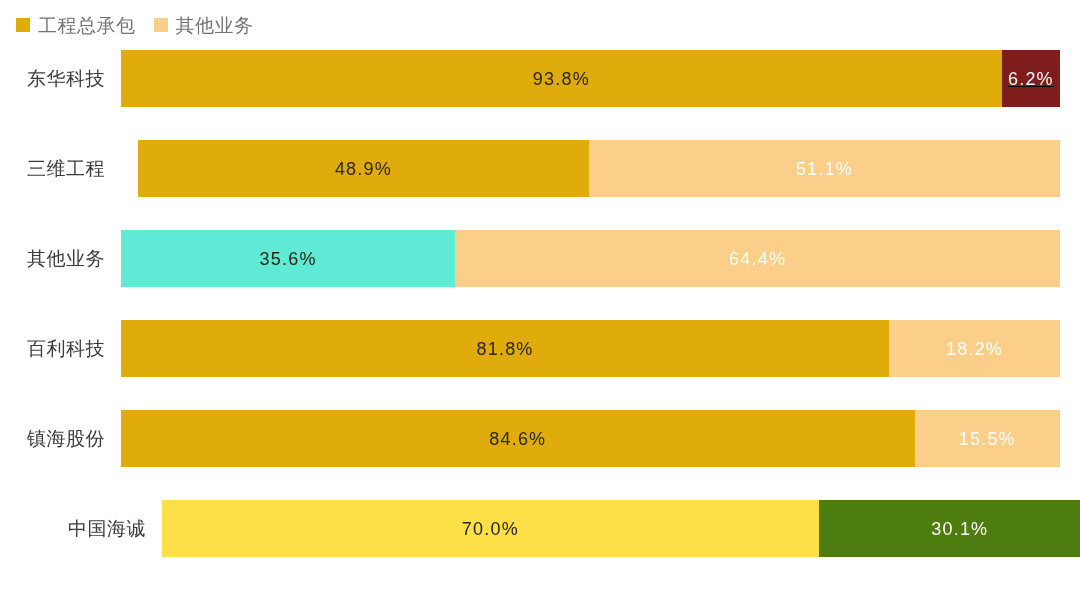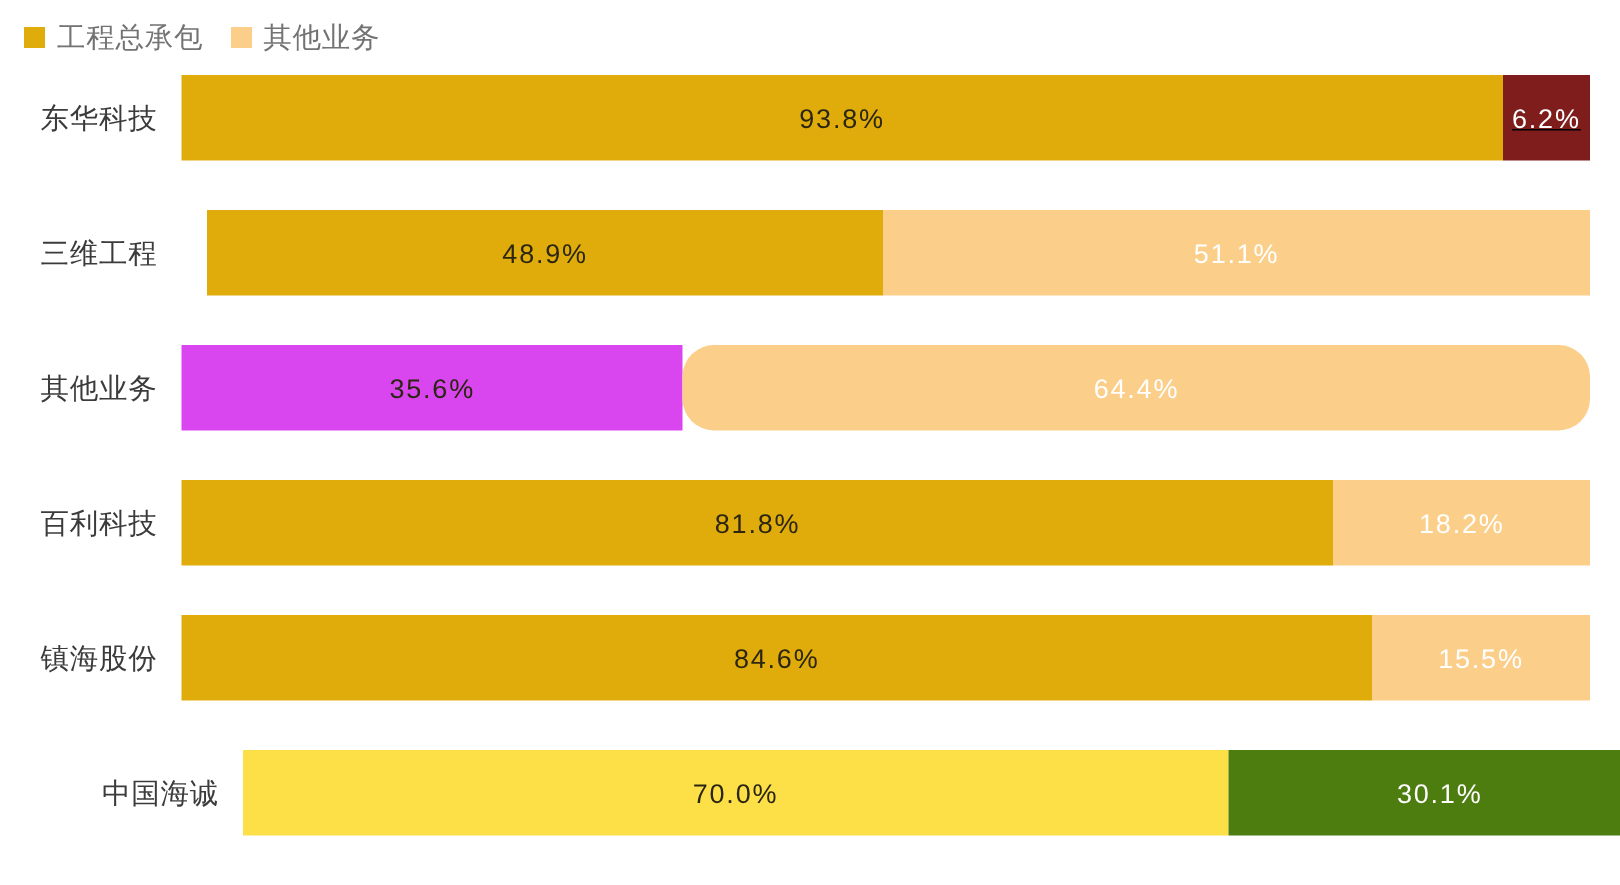--- a/index.html
+++ b/index.html
@@ -130,24 +130,24 @@
           <span class="seg-label">48.9%</span>
         </div>
         <div class="seg seg-secondary" style="width: 51.1%; background: rgb(251, 207, 138);">
           <span class="seg-label">51.1%</span>
         </div>
       </div>
     </div>
     <div class="row" style="top: 180px;">
       <div class="cat-label">其他业务</div>
       <div class="bar-track">
-        <div class="seg seg-primary" style="width: 35.6%; background: #d946ef;">
+        <div class="seg seg-primary" style="width: 35.6%; background: #5eead4;">
           <span class="seg-label">35.6%</span>
         </div>
-        <div class="seg seg-secondary" style="width: 64.4%; background: rgb(251, 207, 138); border-radius: 21px;">
+        <div class="seg seg-secondary" style="width: 64.4%; background: rgb(251, 207, 138);">
           <span class="seg-label">64.4%</span>
         </div>
       </div>
     </div>
     <div class="row" style="top: 270px;">
       <div class="cat-label">百利科技</div>
       <div class="bar-track">
         <div class="seg seg-primary" style="width: 81.8%; background: rgb(224, 172, 12);">
           <span class="seg-label">81.8%</span>
         </div>

